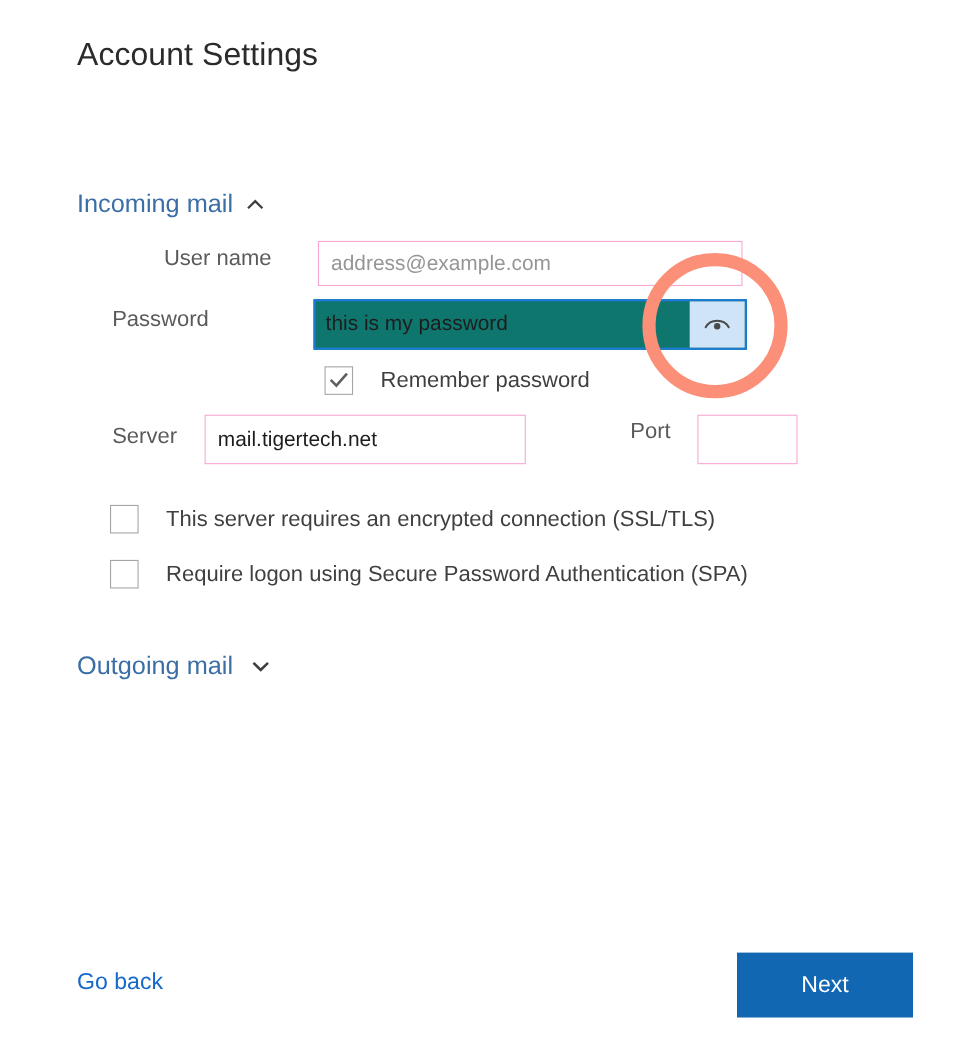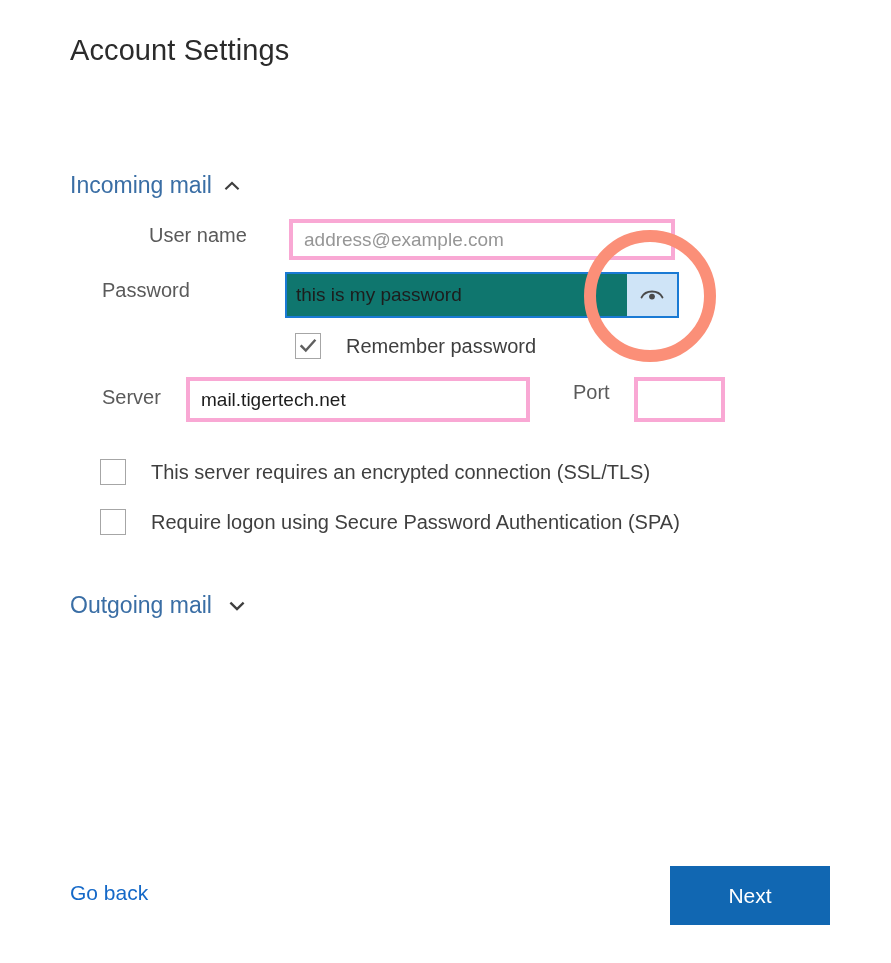--- a/index.html
+++ b/index.html
@@ -63,21 +63,21 @@
     white-space: nowrap;
   }
   #label-username { left: 102px; top: 224px; margin-left: 47px; }
   #label-password { left: 102px; top: 279px; }
   #label-server   { left: 102px; top: 386px; }
   #label-port     { left: 573px; top: 381px; }
 
   .textbox {
     position: absolute;
     box-sizing: border-box;
-    border: 4px solid #f9a8d4;
+    border: 1px solid #f9a8d4;
     background: #ffffff;
     font-family: "Liberation Sans", sans-serif;
     font-size: 19px;
     color: #1d1d1d;
     padding: 0 11px;
     outline: none;
   }
   .textbox::placeholder {
     color: #969696;
     opacity: 1;
@@ -123,21 +123,21 @@
     display: flex;
     align-items: center;
     justify-content: center;
     cursor: pointer;
   }
   #reveal-password-button svg { display: block; }
 
   #input-server {
     left: 186px;
     top: 377px;
-    width: 344px;
+    width: 292px;
     height: 45px;
   }
   #input-port {
     left: 634px;
     top: 377px;
     width: 91px;
     height: 45px;
   }
 
   

